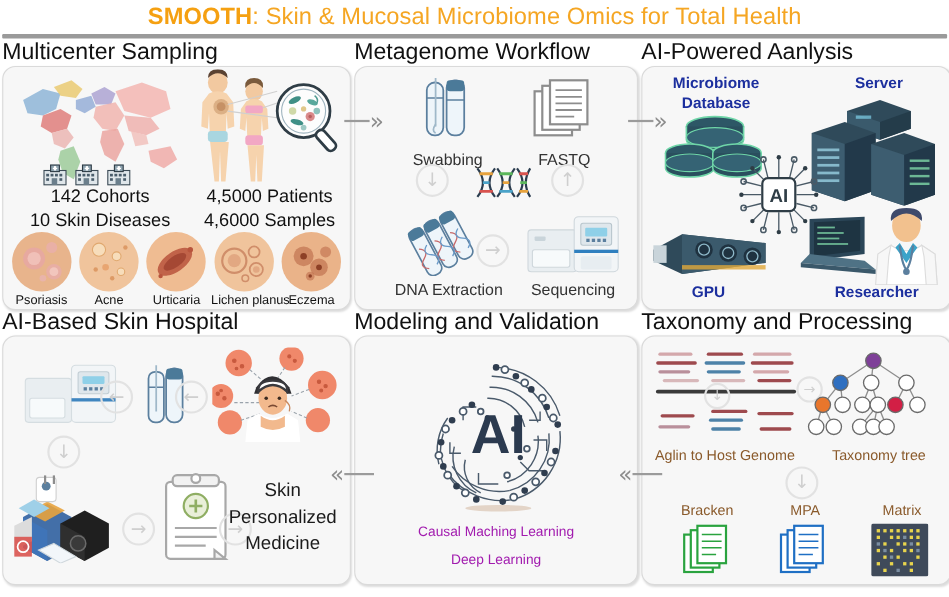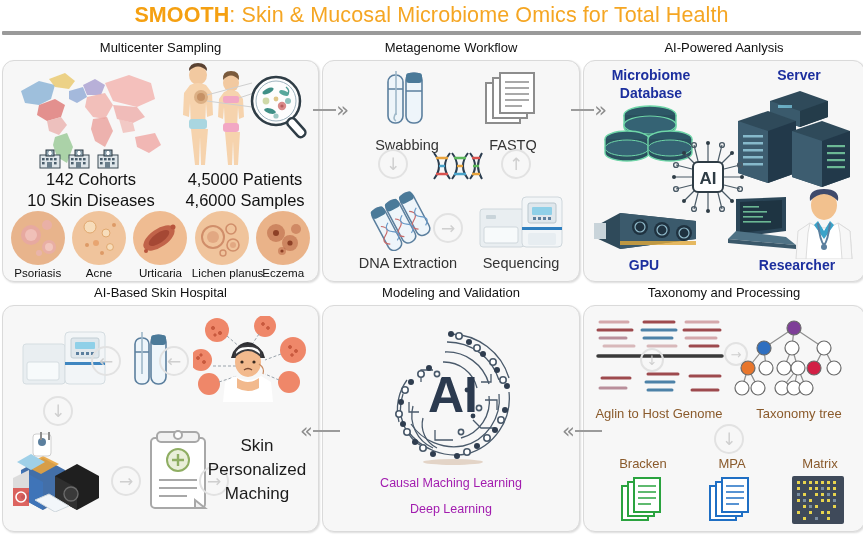--- a/index.html
+++ b/index.html
@@ -13,21 +13,21 @@
 
   
   .title-bar { height: 30px; display: flex; align-items: center; justify-content: center; }
   .title { font-size: 21.5px; color: #F5A623; letter-spacing: .1px; white-space: nowrap; }
   .title .brand { font-weight: bold; color: #F5A011; }
   .title-rule { height: 4px; background: #9a9a9a; margin: 1px 2px 3px 2px; border-radius: 1px; }
 
   
   .grid { display: grid; grid-template-columns: 317px 258px 282px; grid-template-rows: 245px 250px; gap: 0 3px; padding: 0 2px; }
   .cell { position: relative; }
-  .panel-title { text-align: center; font-size: 13px; color: #111; height: 22px; line-height: 20px; white-space: nowrap; }
+  .panel-title { font-size: 21px; color: #111; height: 22px; line-height: 20px; white-space: nowrap; }
   .panel {
     position: relative; height: calc(100% - 23px);
     background: #f7f7f7; border: 1px solid #dadada; border-radius: 12px;
     box-shadow: 1px 1px 2px rgba(0,0,0,.14);
     overflow: hidden;
   }
 
   
   .conn { position: absolute; z-index: 30; display: flex; align-items: center; color: #8d8d8d; }
   .conn .bar { height: 1.5px; background: #9b9b9b; }
@@ -657,21 +657,21 @@
               <line x1="12" y1="66" x2="40" y2="66"></line>
             </g>
           <path d="M48 70 l10 8 l-10 0Z" fill="#f2f2f2" stroke="#a8a8a8" stroke-width="2"></path>
         </svg>
 
         <div class="circ-arrow" style="left:196px; top:160px;">→</div>
 
         <div class="pm">
           <div>Skin</div>
           <div>Personalized</div>
-          <div>Maching</div>
+          <div>Medicine</div>
         </div>
       </div>
     </div>
 
     <div class="cell">
       <div class="panel-title">Modeling and Validation</div>
       <div class="panel p5">
         <svg style="position:absolute; left:50px; top:14px;" width="160" height="150" viewBox="0 0 160 150">
           <g fill="none" stroke="#4a5a6b" stroke-width="1.3">
             <path d="M78 14 a62 62 0 0 1 58 44"></path>

